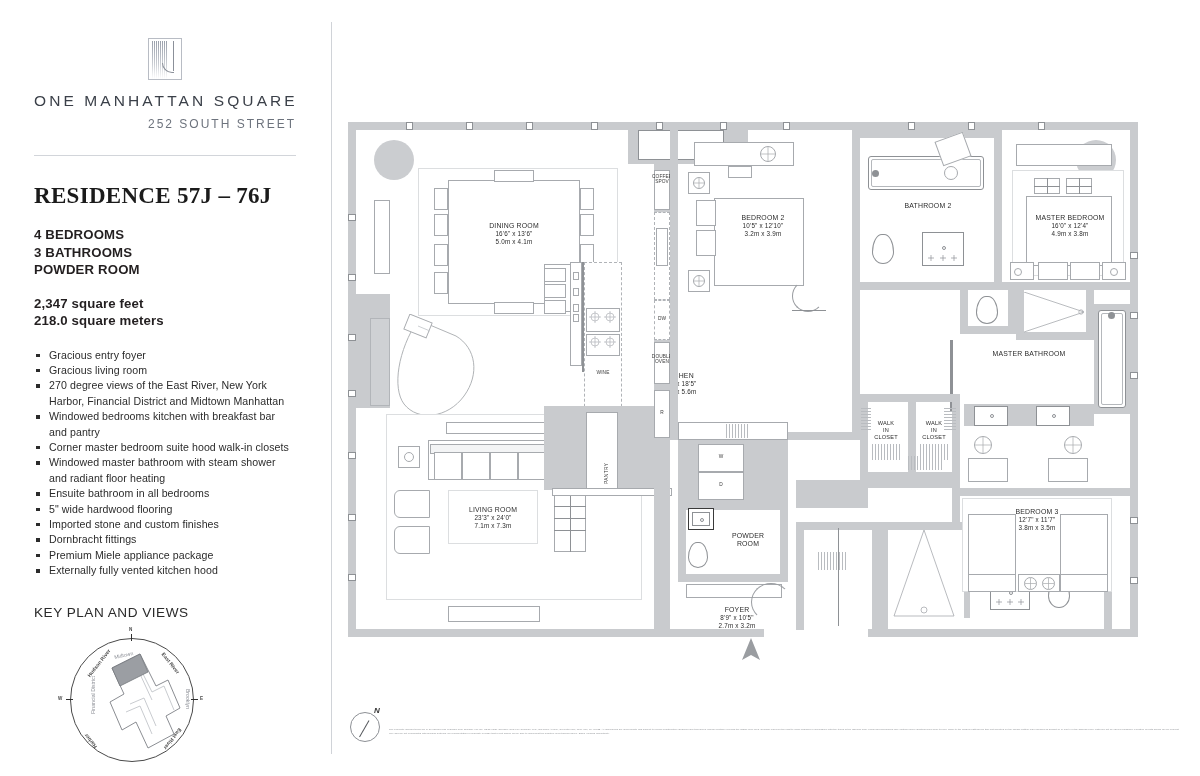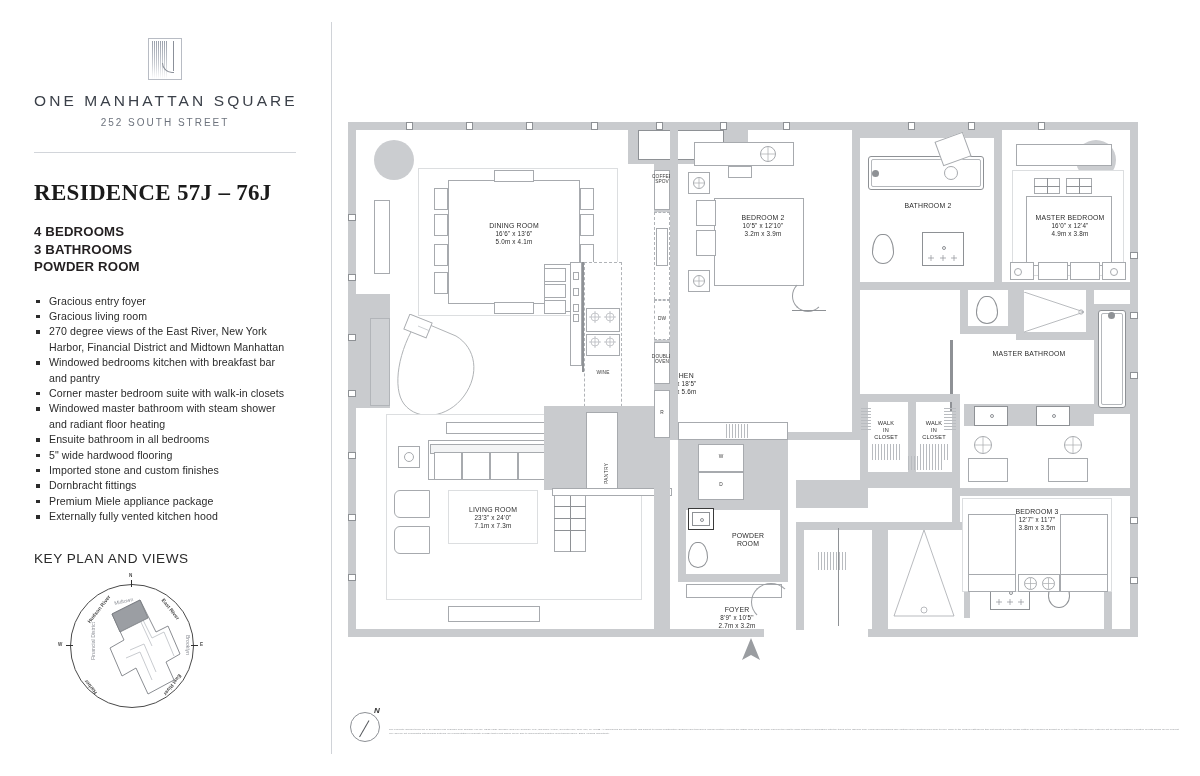--- a/index.html
+++ b/index.html
@@ -40,21 +40,21 @@
   .logo-mark .jhook {
     position:absolute; right:7px; bottom:6px; width:12px; height:10px;
     border-left:1.5px solid #8b9099; border-bottom:1.5px solid #8b9099;
     border-bottom-left-radius:12px;
   }
   .brand-name {
     font-size:15.5px; letter-spacing:3.1px; color:#3b4049; font-weight:400;
     white-space:nowrap;
   }
   .brand-sub {
-    font-size:10px; letter-spacing:2.0px; color:#6d737d; margin-top:7px;
+    font-size:12px; letter-spacing:2.0px; color:#6d737d; margin-top:7px;text-align:right;
   }
   .rule { height:1px; background:#d2d5da; margin:24px 0 0 0; }
 
   
   .residence-title {
     font-family:"Liberation Serif", serif;
     font-weight:bold; font-size:23px; letter-spacing:0.3px;
     margin:27px 0 0 0; color:#1b1b1b;
   }
   .unit-specs {
@@ -210,27 +210,31 @@
   <div class="rule"></div>
 
   <div class="residence-title">RESIDENCE 57J – 76J</div>
 
   <div class="unit-specs">
     <div>4 BEDROOMS</div>
     <div>3 BATHROOMS</div>
     <div>POWDER ROOM</div>
   </div>
 
+  <div class="area-specs">
+    <div>2,347 square feet</div>
+    <div>218.0 square meters</div>
+  </div>
 
   <ul class="features">
     <li>Gracious entry foyer</li>
     <li>Gracious living room</li>
     <li>270 degree views of the East River, New York Harbor, Financial District and Midtown Manhattan</li>
     <li>Windowed bedrooms kitchen with breakfast bar and pantry</li>
-    <li>Corner master bedroom suite with walk-in closets</li>
+    <li>Corner master bedroom suite hood walk-in closets</li>
     <li>Windowed master bathroom with steam shower and radiant floor heating</li>
     <li>Ensuite bathroom in all bedrooms</li>
     <li>5" wide hardwood flooring</li>
     <li>Imported stone and custom finishes</li>
     <li>Dornbracht fittings</li>
     <li>Premium Miele appliance package</li>
     <li>Externally fully vented kitchen hood</li>
   </ul>
 
   <div class="keyplan-heading">KEY PLAN AND VIEWS</div>

